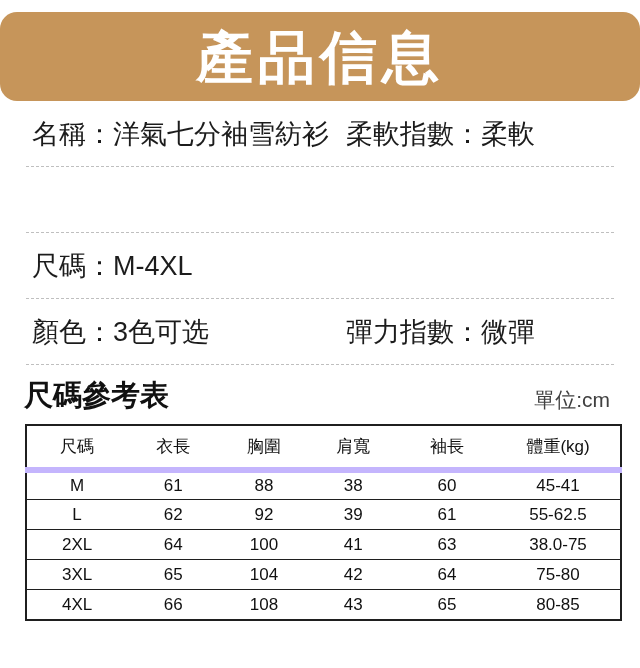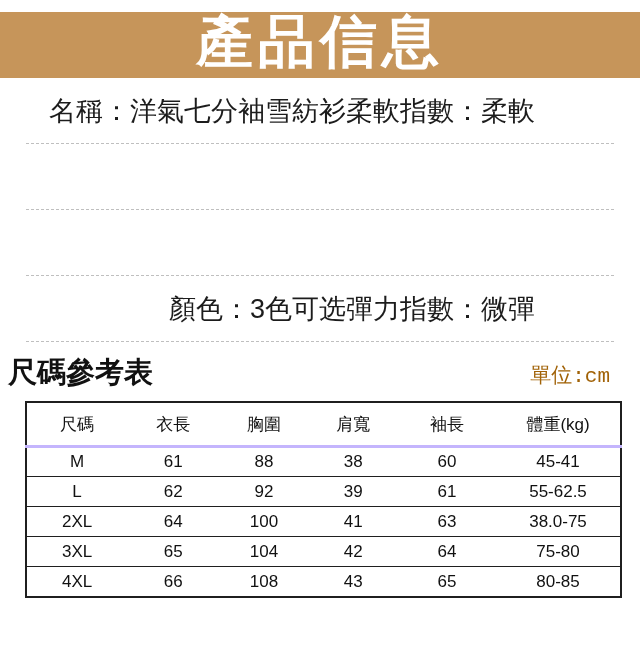--- a/index.html
+++ b/index.html
@@ -10,90 +10,92 @@
     position: relative;
     width: 640px;
     height: 668px;
     background: #ffffff;
     overflow: hidden;
   }
 
   
   .top-gap { height: 12px; background: #ffffff; }
   .banner {
-    height: 66px;
+    height: 89px;
     background: #c6955a;
     display: flex;
+    align-items: center;
     justify-content: center;
+    border-radius: 17px;
   }
   .banner-title {
     font-family: "DejaVu Serif", "Liberation Serif", serif;
     font-size: 57px;
     font-weight: bold;
     letter-spacing: 5px;
     color: #ffffff;
     line-height: 1;
   }
 
   
   .info { padding-top: 0; }
   .info-row {
     height: 65px;
     display: flex;
     align-items: center;
   }
   .info-cell { font-size: 27px; color: #1c1c1c; white-space: nowrap; }
-  .info-cell.left  { width: 346px; padding-left: 32px; text-align: right; }
+  .info-cell.left  { width: 346px; padding-left: 32px; }
   .info-cell.right { flex: 1; font-family: Liberation Mono, monospace; }
   .divider {
     border: none;
     border-top: 1px dashed #bfbfbf;
     margin: 0 26px;
     height: 0;
   }
 
   
   .size-header {
     display: flex;
     justify-content: space-between;
     align-items: flex-end;
-    padding: 15px 30px 0 8px;
+    padding: 15px 30px 0 24px;
   }
   .section-title {
     font-family: "DejaVu Serif", "Liberation Serif", serif;
     font-size: 29px;
     font-weight: bold;
     color: #111111;
     line-height: 1.1;
   }
   .unit-label {
-    font-family: Liberation Mono, monospace;
+    font-family: Liberation Sans, sans-serif;
     font-size: 21px;
-    color: #a16207;
+    color: #404040;
     line-height: 1.2;
   }
 
   table.size-table {
     margin: 12px 0 0 25px;
     width: 597px;
     border-collapse: collapse;
     border: 2px solid #1f1f1f;
     table-layout: fixed;
   }
   .size-table th, .size-table td {
     text-align: center;
     vertical-align: middle;
     font-size: 17px;
     color: #111111;
     font-weight: normal;
     padding: 0;
   }
   .size-table thead tr { height: 45px; }
   .size-table tbody tr { height: 30px; }
-  .size-table thead tr { border-bottom: 3px solid #c4b5fd; border-radius: 9px; }
+  .size-table thead tr { border-bottom: 6px solid #c4b5fd; border-radius: 9px; }
   .size-table tbody tr + tr { border-top: 1px solid #1f1f1f; }
   .col-size   { width: 17%;   }
   .col-length { width: 15.5%; }
   .col-chest  { width: 15%;   }
   .col-shoulder { width: 15%; }
   .col-sleeve { width: 16.5%; }
   .col-weight { width: 21%;   }
 </style>
 </head>
 <body>
@@ -112,20 +114,21 @@
       <div class="info-cell left"><span>名稱：</span><span>洋氣七分袖雪紡衫</span></div>
       <div class="info-cell right"><span>柔軟指數：</span><span>柔軟</span></div>
     </div>
     <hr class="divider">
 
     <div class="info-row">
     </div>
     <hr class="divider">
 
     <div class="info-row">
+      <div class="info-cell left"><span>尺碼：</span><span>M-4XL</span></div>
     </div>
     <hr class="divider">
 
     <div class="info-row">
       <div class="info-cell left"><span>顏色：</span><span>3色可选</span></div>
       <div class="info-cell right"><span>彈力指數：</span><span>微彈</span></div>
     </div>
     <hr class="divider">
 
   </section>

